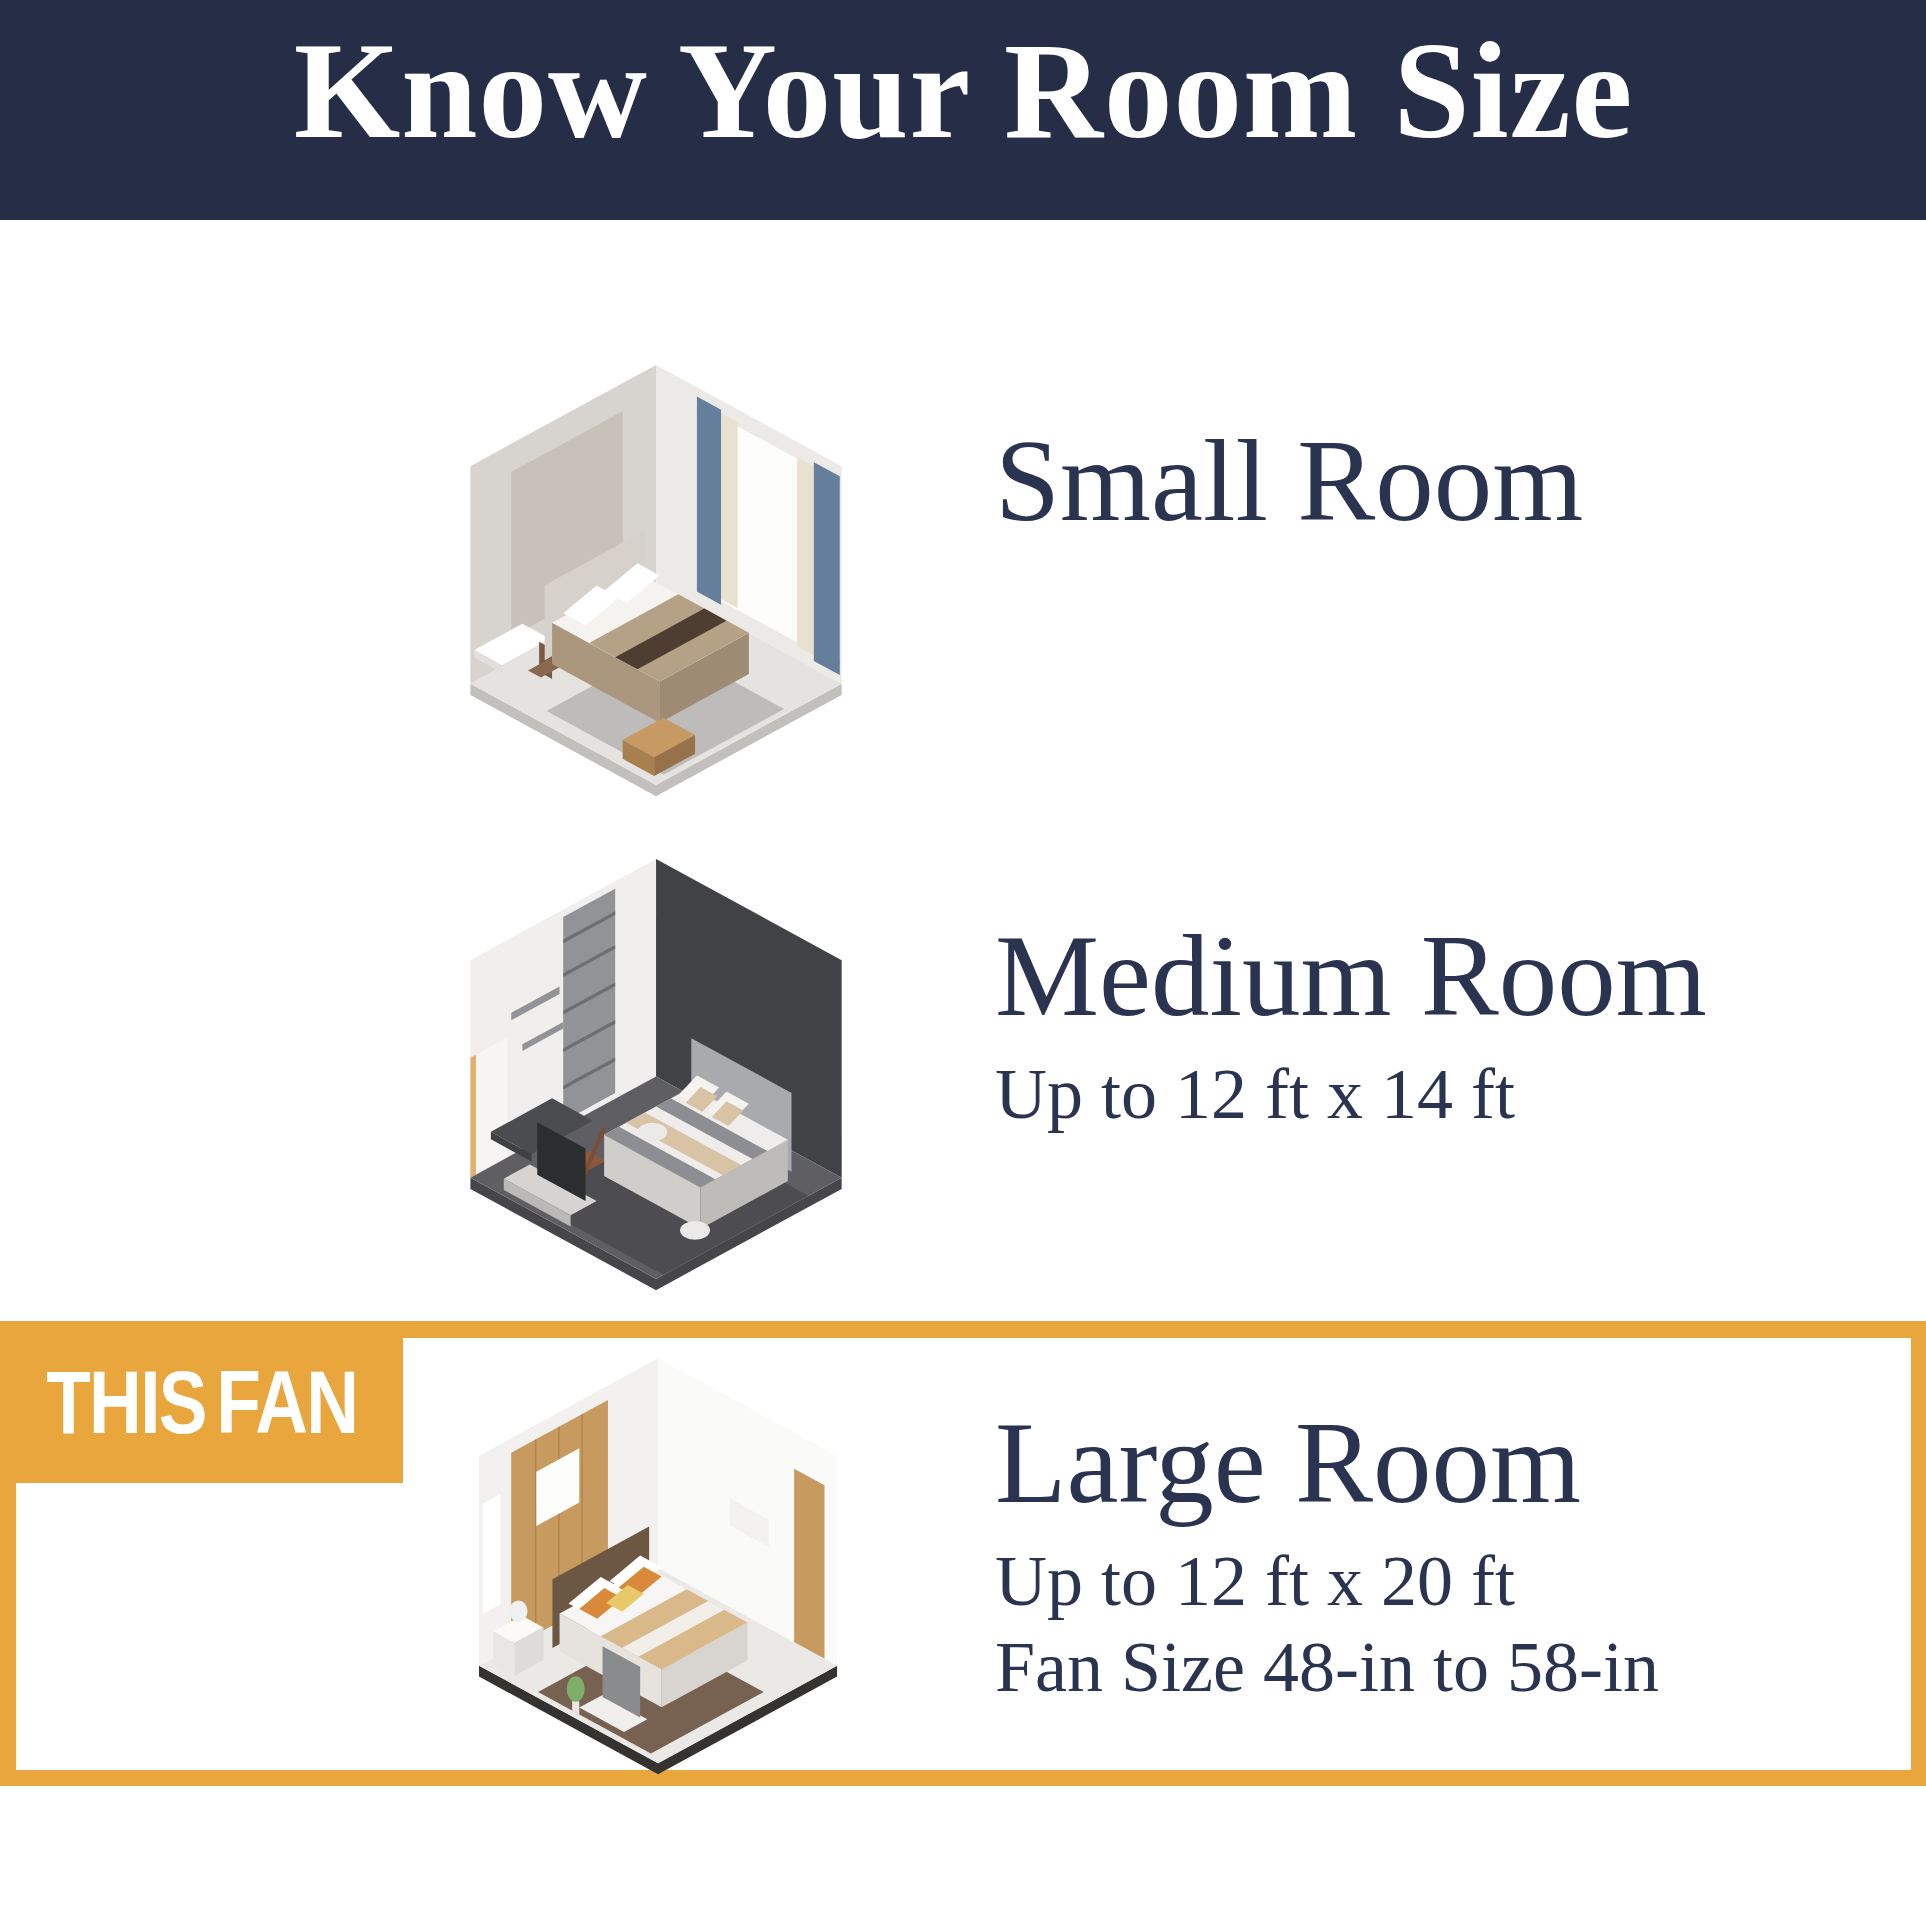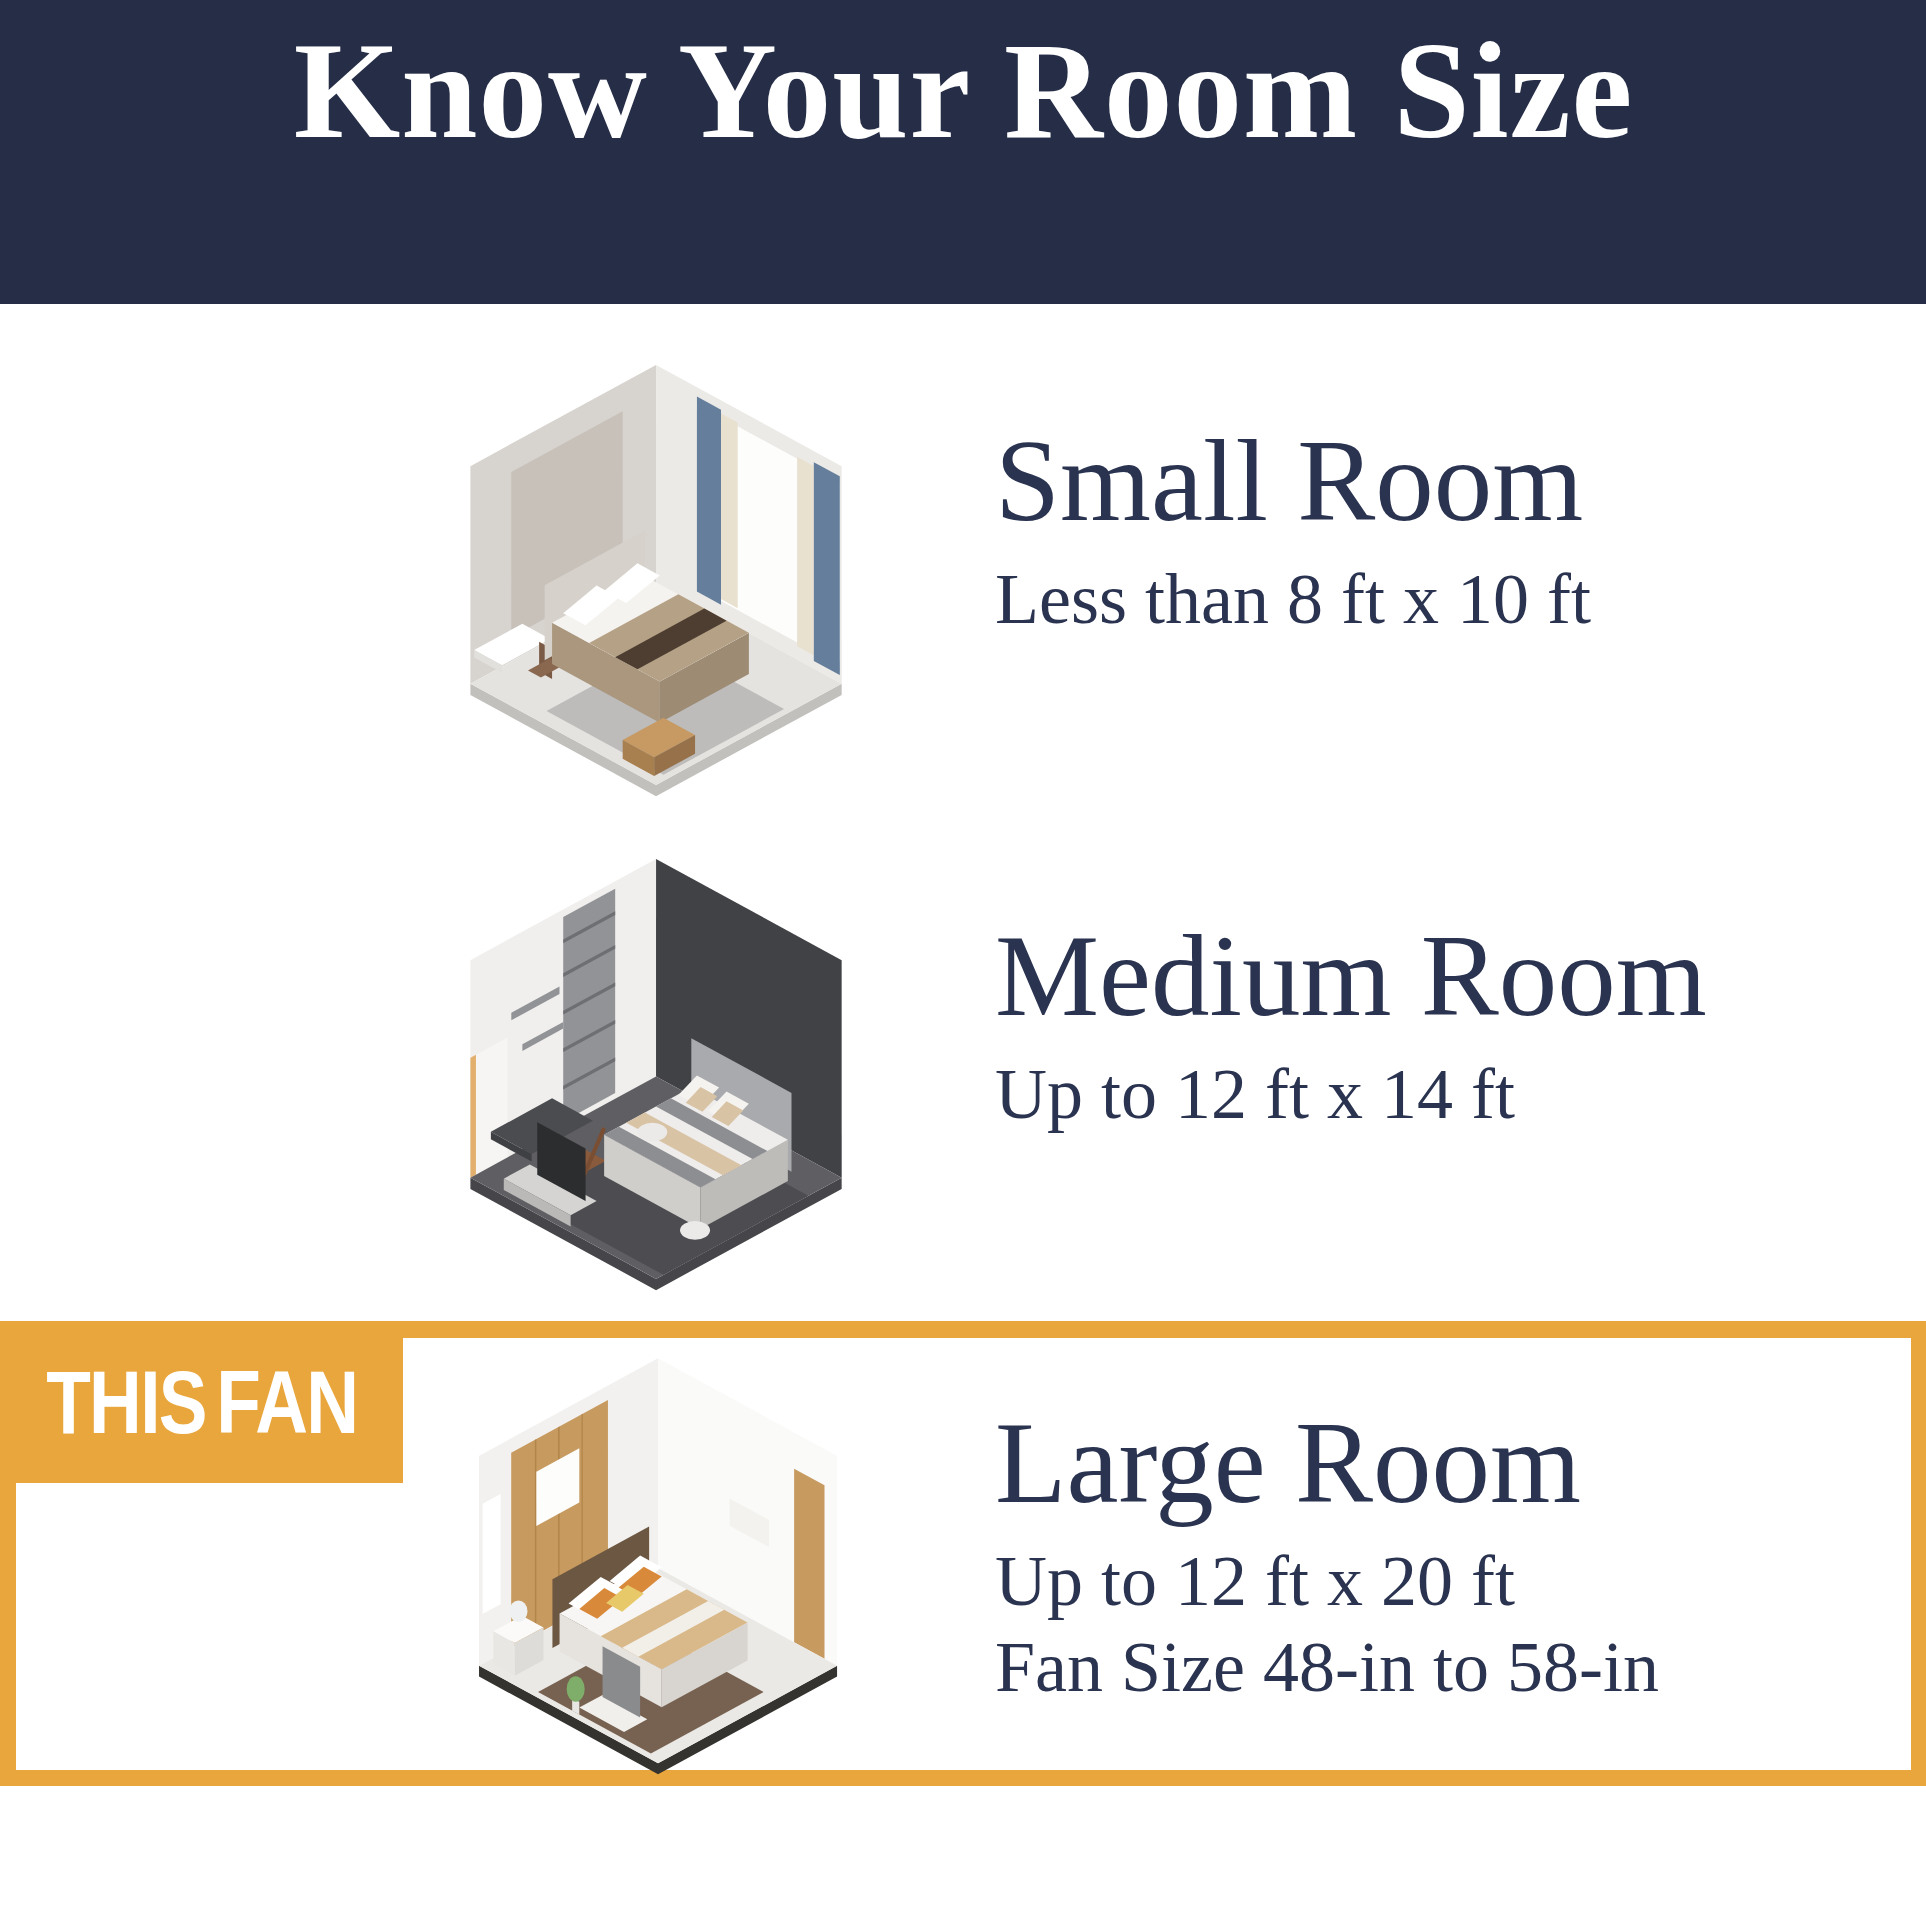--- a/index.html
+++ b/index.html
@@ -9,21 +9,21 @@
     --page:#FFFFFF;
   }
   *{box-sizing:border-box;}
   html,body{margin:0;padding:0;background:#fff;}
   .canvas{
     position:relative;width:1927px;height:1927px;background:var(--page);
     overflow:hidden;font-family:"Liberation Serif","DejaVu Serif",serif;
   }
   
   .header{
-    position:absolute;left:0;top:0;width:1927px;height:304px;
+    position:absolute;left:0;top:0;width:1927px;height:220px;
     background:var(--navy);color:#fff;text-align:center;
   }
   .header h1{
     margin:0;padding-top:22px;font-size:137px;line-height:1.02;
     font-weight:700;letter-spacing:1px;
   }
   .header p{
     margin:8px 0 0;font-size:60px;line-height:1;font-weight:400;letter-spacing:0.5px;
   }
   
@@ -88,21 +88,20 @@
           <polygon points="283.5,277.9 307.2,290.9 212.2,342.7 188.4,329.8" fill="#4d3e31"></polygon>
           <polygon points="212.2,229.7 236.0,242.6 200.3,272.1 176.6,259.1" fill="#ffffff"></polygon>
           <polygon points="168.6,253.4 192.4,266.4 156.8,295.8 133.0,282.9" fill="#ffffff"></polygon>
           <polygon points="239.9,394.5 273.6,412.8 230.0,436.6 196.4,418.2" fill="#c69a62"></polygon>
           <polygon points="196.4,418.2 230.0,436.6 230.0,456.6 196.4,438.2" fill="#a87f4e"></polygon>
           <polygon points="273.6,412.8 230.0,436.6 230.0,456.6 273.6,432.8" fill="#96714a"></polygon>
         </svg>
     </div>
     <div class="textblock" id="text-small">
       <h2>Small Room</h2>
-      <p>Less than 8 ft x 10 ft</p>
     </div>
   </section>
 
   <section>
     <div class="room" id="room-medium">
       <svg id="svg-medium" viewBox="0 0 465 480">
           <polygon points="34.0,126.0 232.0,18.0 232.0,250.0 34.0,358.0" fill="#f0efed"></polygon>
           <polygon points="232.0,18.0 430.0,126.0 430.0,358.0 232.0,250.0" fill="#414246"></polygon>
           <polygon points="34.0,230.0 73.6,208.4 73.6,336.4 34.0,358.0" fill="#f6f5f3"></polygon>
           <polygon points="34.0,230.0 39.9,226.8 39.9,354.8 34.0,358.0" fill="#e2b06c"></polygon>

